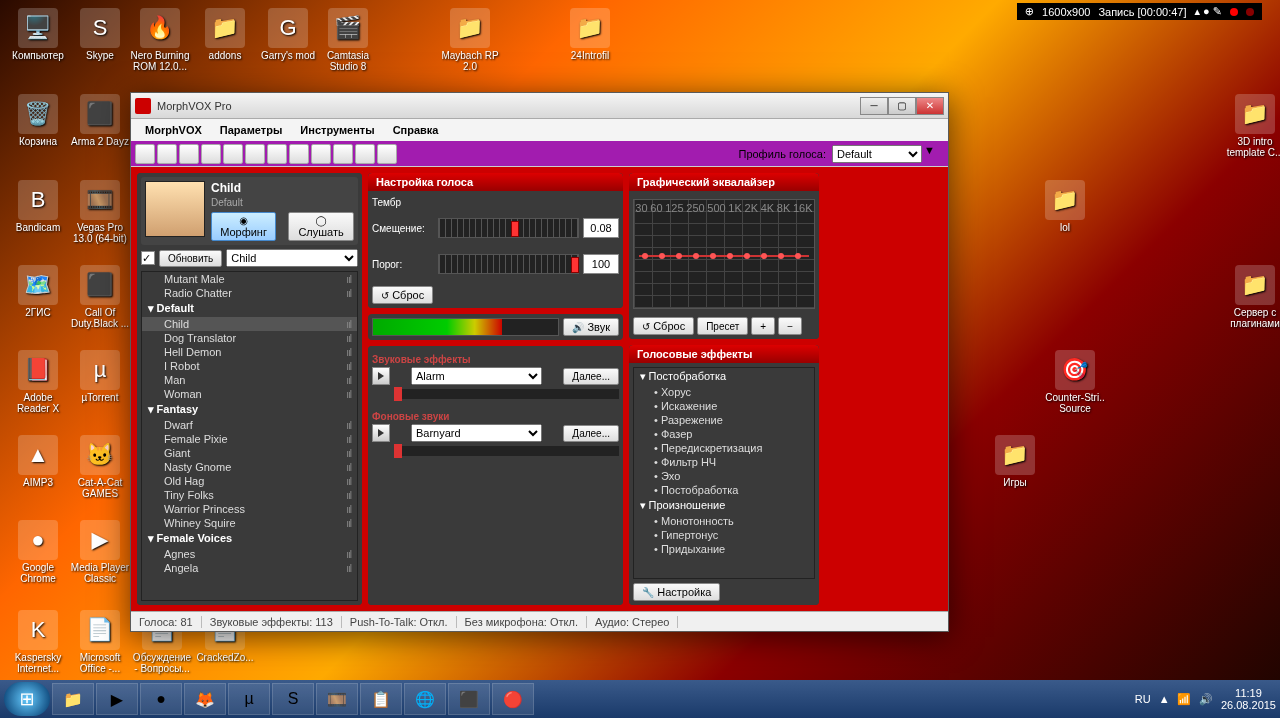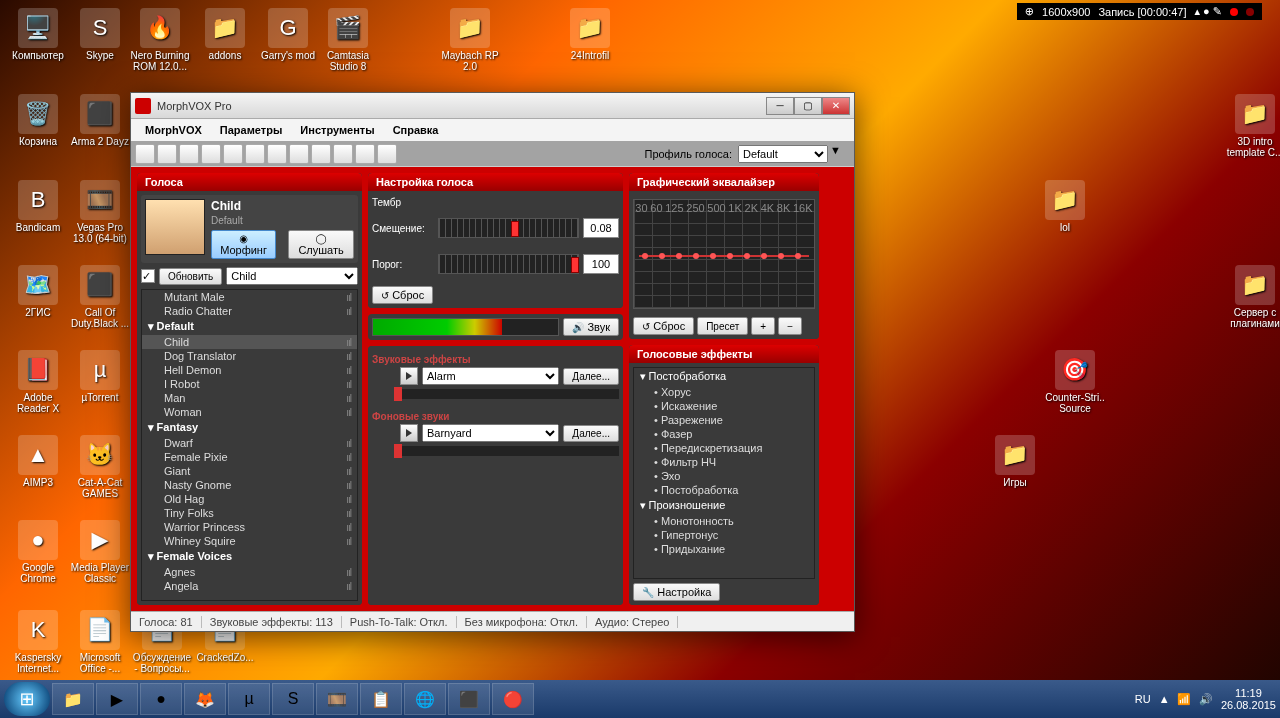--- a/index.html
+++ b/index.html
@@ -3,30 +3,30 @@
 <meta charset="utf-8">
 <style>
 *{margin:0;padding:0;box-sizing:border-box;font-family:Tahoma,Arial,sans-serif;font-size:11px;}
 body{width:1280px;height:718px;overflow:hidden;background:linear-gradient(135deg,#2a0a00 0%,#ff6600 30%,#ffaa00 50%,#8b0000 70%,#1a0500 100%);position:relative;}
 .desktop{position:absolute;inset:0;}
 .desk-icon{position:absolute;width:60px;text-align:center;color:#fff;text-shadow:1px 1px 2px #000;cursor:pointer;}
 .desk-icon .ic{width:40px;height:40px;margin:0 auto 2px;background:rgba(255,255,255,0.2);border-radius:4px;display:flex;align-items:center;justify-content:center;font-size:22px;}
 .desk-icon span{display:block;font-size:10px;line-height:11px;word-wrap:break-word;}
 .fraps{position:absolute;top:3px;right:18px;background:#000;color:#fff;padding:2px 8px;font-size:10px;display:flex;gap:8px;align-items:center;}
 .fraps .dot{width:8px;height:8px;border-radius:50%;background:#f00;display:inline-block;}
-.window{position:absolute;left:130px;top:92px;width:725px;height:540px;background:#ececec;border:1px solid #5a5a5a;box-shadow:0 5px 30px rgba(0,0,0,0.6);display:flex;flex-direction:column;}
+.window{position:absolute;left:130px;top:92px;width:819px;height:540px;background:#ececec;border:1px solid #5a5a5a;box-shadow:0 5px 30px rgba(0,0,0,0.6);display:flex;flex-direction:column;}
 .titlebar{height:26px;background:linear-gradient(#f5f5f5,#d8d8d8);border-bottom:1px solid #aaa;display:flex;align-items:center;padding:0 4px;}
 .titlebar .ico{width:16px;height:16px;background:#c00;border-radius:2px;margin-right:6px;}
 .titlebar .title{flex:1;color:#333;}
 .win-btns{display:flex;gap:0;}
 .win-btn{width:28px;height:18px;background:linear-gradient(#eee,#ccc);border:1px solid #888;display:flex;align-items:center;justify-content:center;font-size:10px;cursor:pointer;}
 .win-btn.close{background:linear-gradient(#e88,#c33);color:#fff;}
 .menubar{height:22px;background:#f4f4f4;display:flex;padding:0 6px;align-items:center;gap:2px;}
 .menubar span{padding:2px 8px;cursor:pointer;font-weight:bold;}
-.toolbar{height:26px;background:#a3a3a3;border-bottom:1px solid #ccc;display:flex;align-items:center;padding:0 4px;gap:2px;}
+.toolbar{height:26px;background:#a21caf;border-bottom:1px solid #ccc;display:flex;align-items:center;padding:0 4px;gap:2px;}
 .tbtn{width:20px;height:20px;background:linear-gradient(#fff,#ddd);border:1px solid #aaa;border-radius:2px;cursor:pointer;}
 .toolbar .spacer{flex:1;}
 .toolbar label{margin-right:4px;}
 .toolbar select{width:90px;height:18px;font-size:11px;}
 .content{flex:1;background:#c00;padding:6px;display:flex;gap:6px;overflow:hidden;}
 .panel{background:#3a3a3a;border-radius:4px;display:flex;flex-direction:column;overflow:hidden;}
 .panel-left{width:225px;}
 .phdr{background:linear-gradient(#d00,#900);color:#fff;font-weight:bold;padding:3px 8px;font-size:11px;border-radius:4px 4px 0 0;}
 .pbody{flex:1;background:#3a3a3a;padding:4px;overflow:hidden;display:flex;flex-direction:column;}
 .voice-head{display:flex;gap:6px;background:#444;padding:4px;border-radius:3px;}
@@ -45,21 +45,21 @@
 .vlist .item{padding:1px 6px 1px 22px;display:flex;justify-content:space-between;align-items:center;cursor:pointer;}
 .vlist .item.sel{background:#555;}
 .bars{color:#888;font-size:10px;letter-spacing:-1px;text-align:right;}
 .slider-row{display:flex;align-items:center;gap:4px;margin:8px 0;}
 .slider-row label{color:#fff;width:62px;font-size:10px;}
 .slider{flex:1;height:20px;background:#222;position:relative;border:1px solid #555;}
 .slider .ticks{position:absolute;inset:0;background:repeating-linear-gradient(90deg,#555 0,#555 1px,transparent 1px,transparent 6px);}
 .slider .thumb{position:absolute;top:2px;width:8px;height:16px;background:#f33;border:1px solid #800;}
 .numbox{width:36px;height:20px;background:#fff;border:1px solid #888;text-align:center;line-height:18px;}
 .subhdr{color:#c44;font-weight:bold;font-size:10px;margin:4px 0 2px;}
-.sound-row{display:flex;gap:4px;align-items:center;margin-left:28px;}
+.sound-row{display:flex;gap:21px;align-items:center;}
 .play{width:18px;height:18px;background:linear-gradient(#fff,#ccc);border:1px solid #888;display:flex;align-items:center;justify-content:center;}
 .play::after{content:"";border-left:6px solid #333;border-top:4px solid transparent;border-bottom:4px solid transparent;}
 .sound-row select{flex:1;height:18px;}
 .mini-slider{height:10px;background:#222;position:relative;margin:4px 0 8px 22px;}
 .mini-slider .thumb{position:absolute;left:0;top:-2px;width:8px;height:14px;background:#d33;}
 .lvlmeter{height:18px;background:linear-gradient(90deg,#0a0 0%,#0c0 40%,#cc0 55%,#c00 70%,#222 70%);border:1px solid #555;margin:4px 0;}
 .eq{height:110px;background:#222;border:1px solid #555;position:relative;margin:4px 0;}
 .eq .grid{position:absolute;inset:0;background:repeating-linear-gradient(0deg,#444 0,#444 1px,transparent 1px,transparent 12px),repeating-linear-gradient(90deg,#444 0,#444 1px,transparent 1px,transparent 18px);}
 .eq .hz{position:absolute;top:2px;left:0;right:0;display:flex;justify-content:space-around;color:#888;font-size:8px;}
 .eq .line{position:absolute;top:55px;left:5px;right:5px;height:2px;background:#c33;}
@@ -241,21 +241,20 @@
     <div class="tbtn"></div>
     <div class="spacer"></div>
     <label>Профиль голоса:</label>
     <select><option>Default</option></select>
     <div class="tbtn" style="background:none;border:none;">▼</div>
   </div>
 
   <div class="content">
 
     <div class="panel panel-left">
-      <div class="phdr">Голоса</div>
       <div class="pbody">
         <div class="voice-head">
           <div class="avatar"></div>
           <div class="vinfo">
             <div class="name">Child</div>
             <div class="sub">Default</div>
             <div class="vbtns">
               <button class="btn morph">◉ <span>Морфинг</span></button>
               <button class="btn">◯ <span>Слушать</span></button>
             </div>

